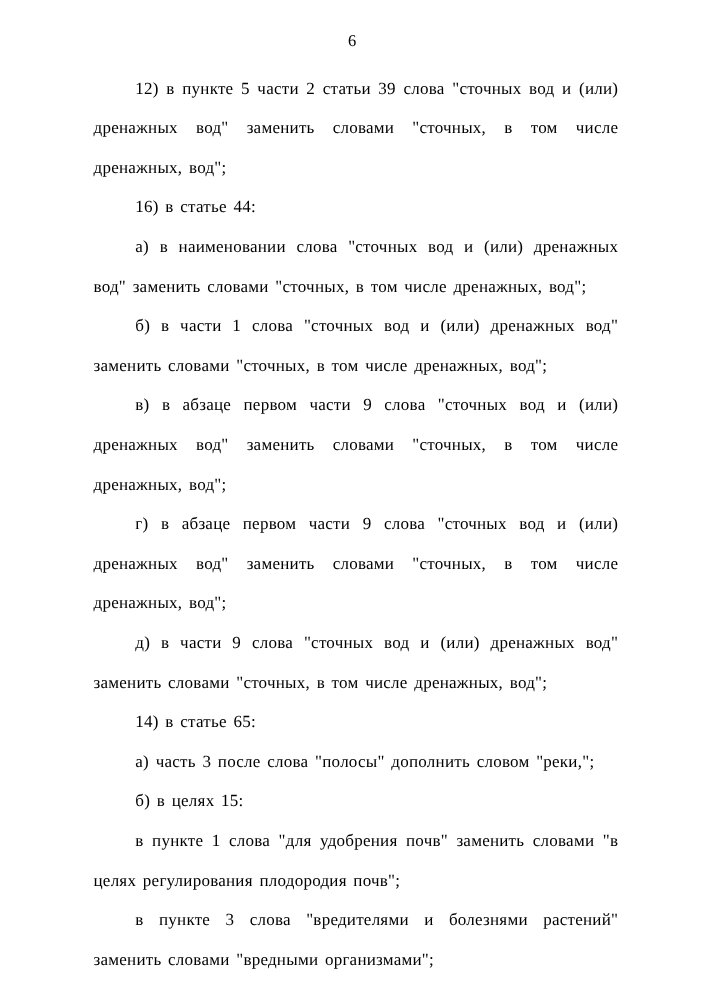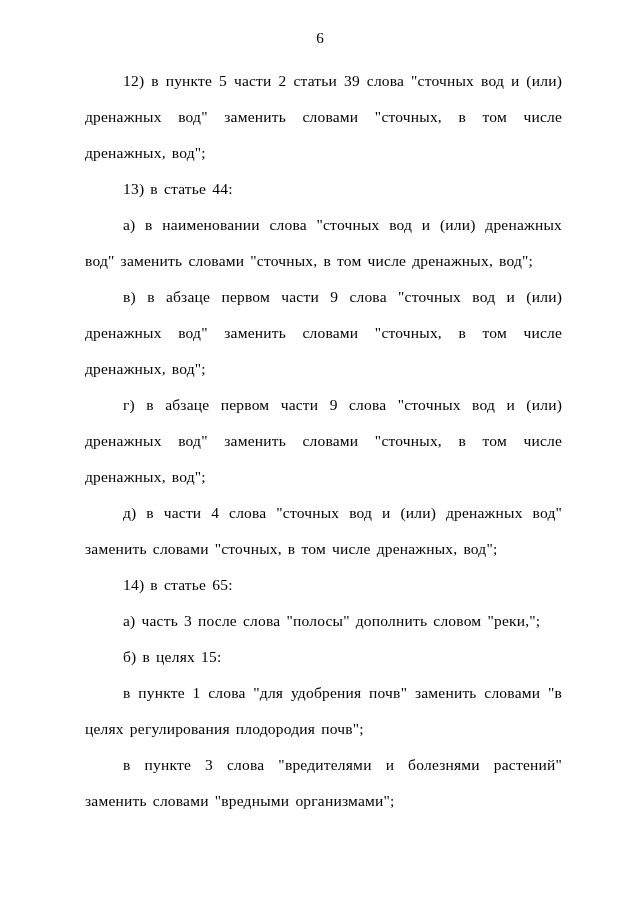--- a/index.html
+++ b/index.html
@@ -37,24 +37,25 @@
   }
 </style>
 </head>
 <body>
 
 <div class="page">
   <div class="page-number">6</div>
 
   <div class="doc-body">
     <p>12) в пункте 5 части 2 статьи 39 слова "сточных вод и (или) дренажных вод" заменить словами "сточных, в том числе дренажных, вод";</p>
-    <p>13) в статье 44:</p>
+    <p>16) в статье 44:</p>
     <p>а) в наименовании слова "сточных вод и (или) дренажных вод" заменить словами "сточных, в том числе дренажных, вод";</p>
+    <p>б) в части 1 слова "сточных вод и (или) дренажных вод" заменить словами "сточных, в том числе дренажных, вод";</p>
     <p>в) в абзаце первом части 9 слова "сточных вод и (или) дренажных вод" заменить словами "сточных, в том числе дренажных, вод";</p>
     <p>г) в абзаце первом части 9 слова "сточных вод и (или) дренажных вод" заменить словами "сточных, в том числе дренажных, вод";</p>
-    <p>д) в части 4 слова "сточных вод и (или) дренажных вод" заменить словами "сточных, в том числе дренажных, вод";</p>
+    <p>д) в части 9 слова "сточных вод и (или) дренажных вод" заменить словами "сточных, в том числе дренажных, вод";</p>
     <p>14) в статье 65:</p>
     <p>а) часть 3 после слова "полосы" дополнить словом "реки,";</p>
     <p>б) в целях 15:</p>
     <p>в пункте 1 слова "для удобрения почв" заменить словами "в целях регулирования плодородия почв";</p>
     <p>в пункте 3 слова "вредителями и болезнями растений" заменить словами "вредными организмами";</p>
   </div>
 </div>
 
 </body></html>

